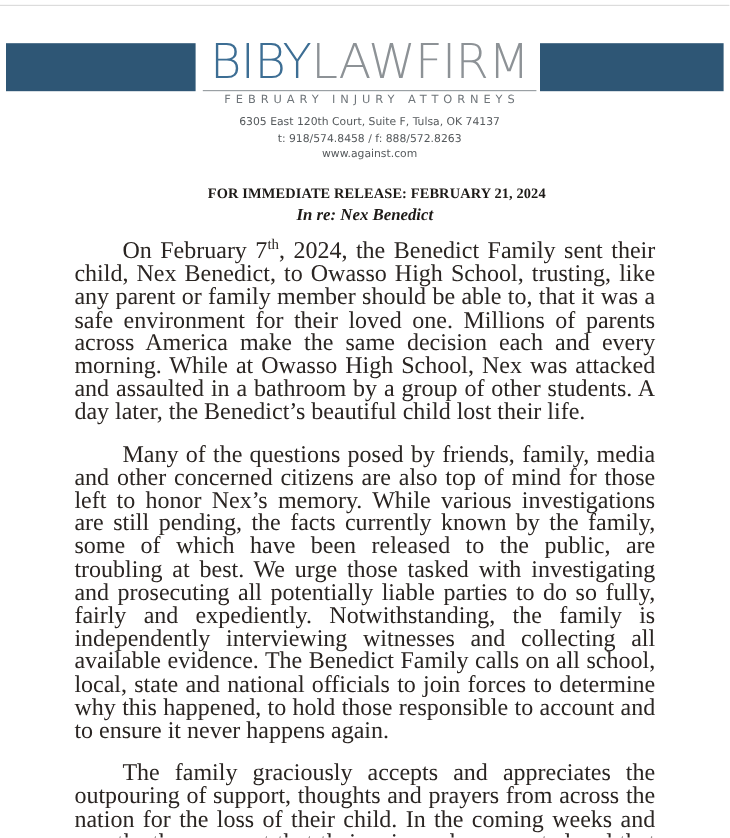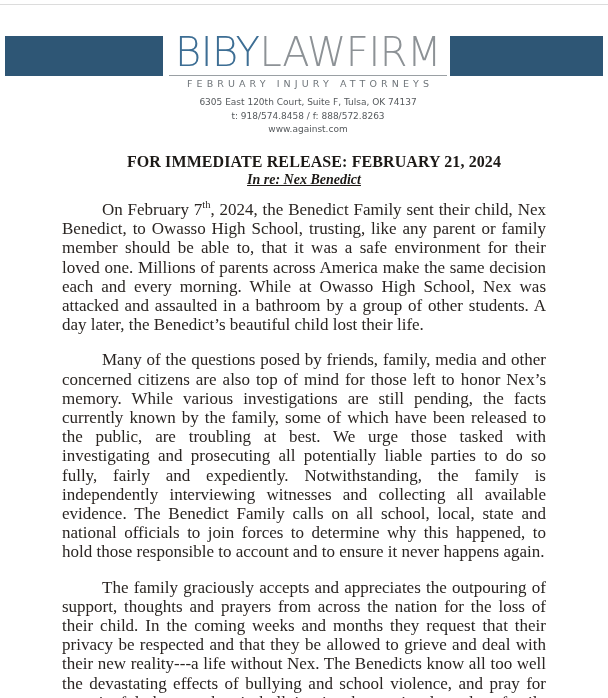--- a/index.html
+++ b/index.html
@@ -102,45 +102,44 @@
 
   
   .headline-block {
     position: absolute;
     top: 152px;
     left: 0;
     width: 608px;
     text-align: center;
   }
   .headline-main {
-    font-size: 16px;
+    font-size: 12px;
     line-height: 19px;
     font-weight: bold;
     letter-spacing: 0.1px;
     color: #1d1a17;
     margin-left: 20px;
   }
   .headline-sub {
     font-size: 14px;
     line-height: 18px;
     font-weight: bold;
     font-style: italic;
     color: #1d1a17;
-    text-decoration: underline;
   }
 
   
   .body-block {
     position: absolute;
     top: 200px;
     left: 62px;
     width: 484px;
   }
   .body-para {
-    font-size: 17px;
+    font-size: 20px;
     line-height: 19.2px;
     text-align: justify;
     text-justify: inter-word;
     text-indent: 40px;
     margin: 0 0 16px 0;
     color: #2a2522;
     hyphens: none;
   }
   .body-para:last-child { margin-bottom: 0; }
   .body-para sup {

